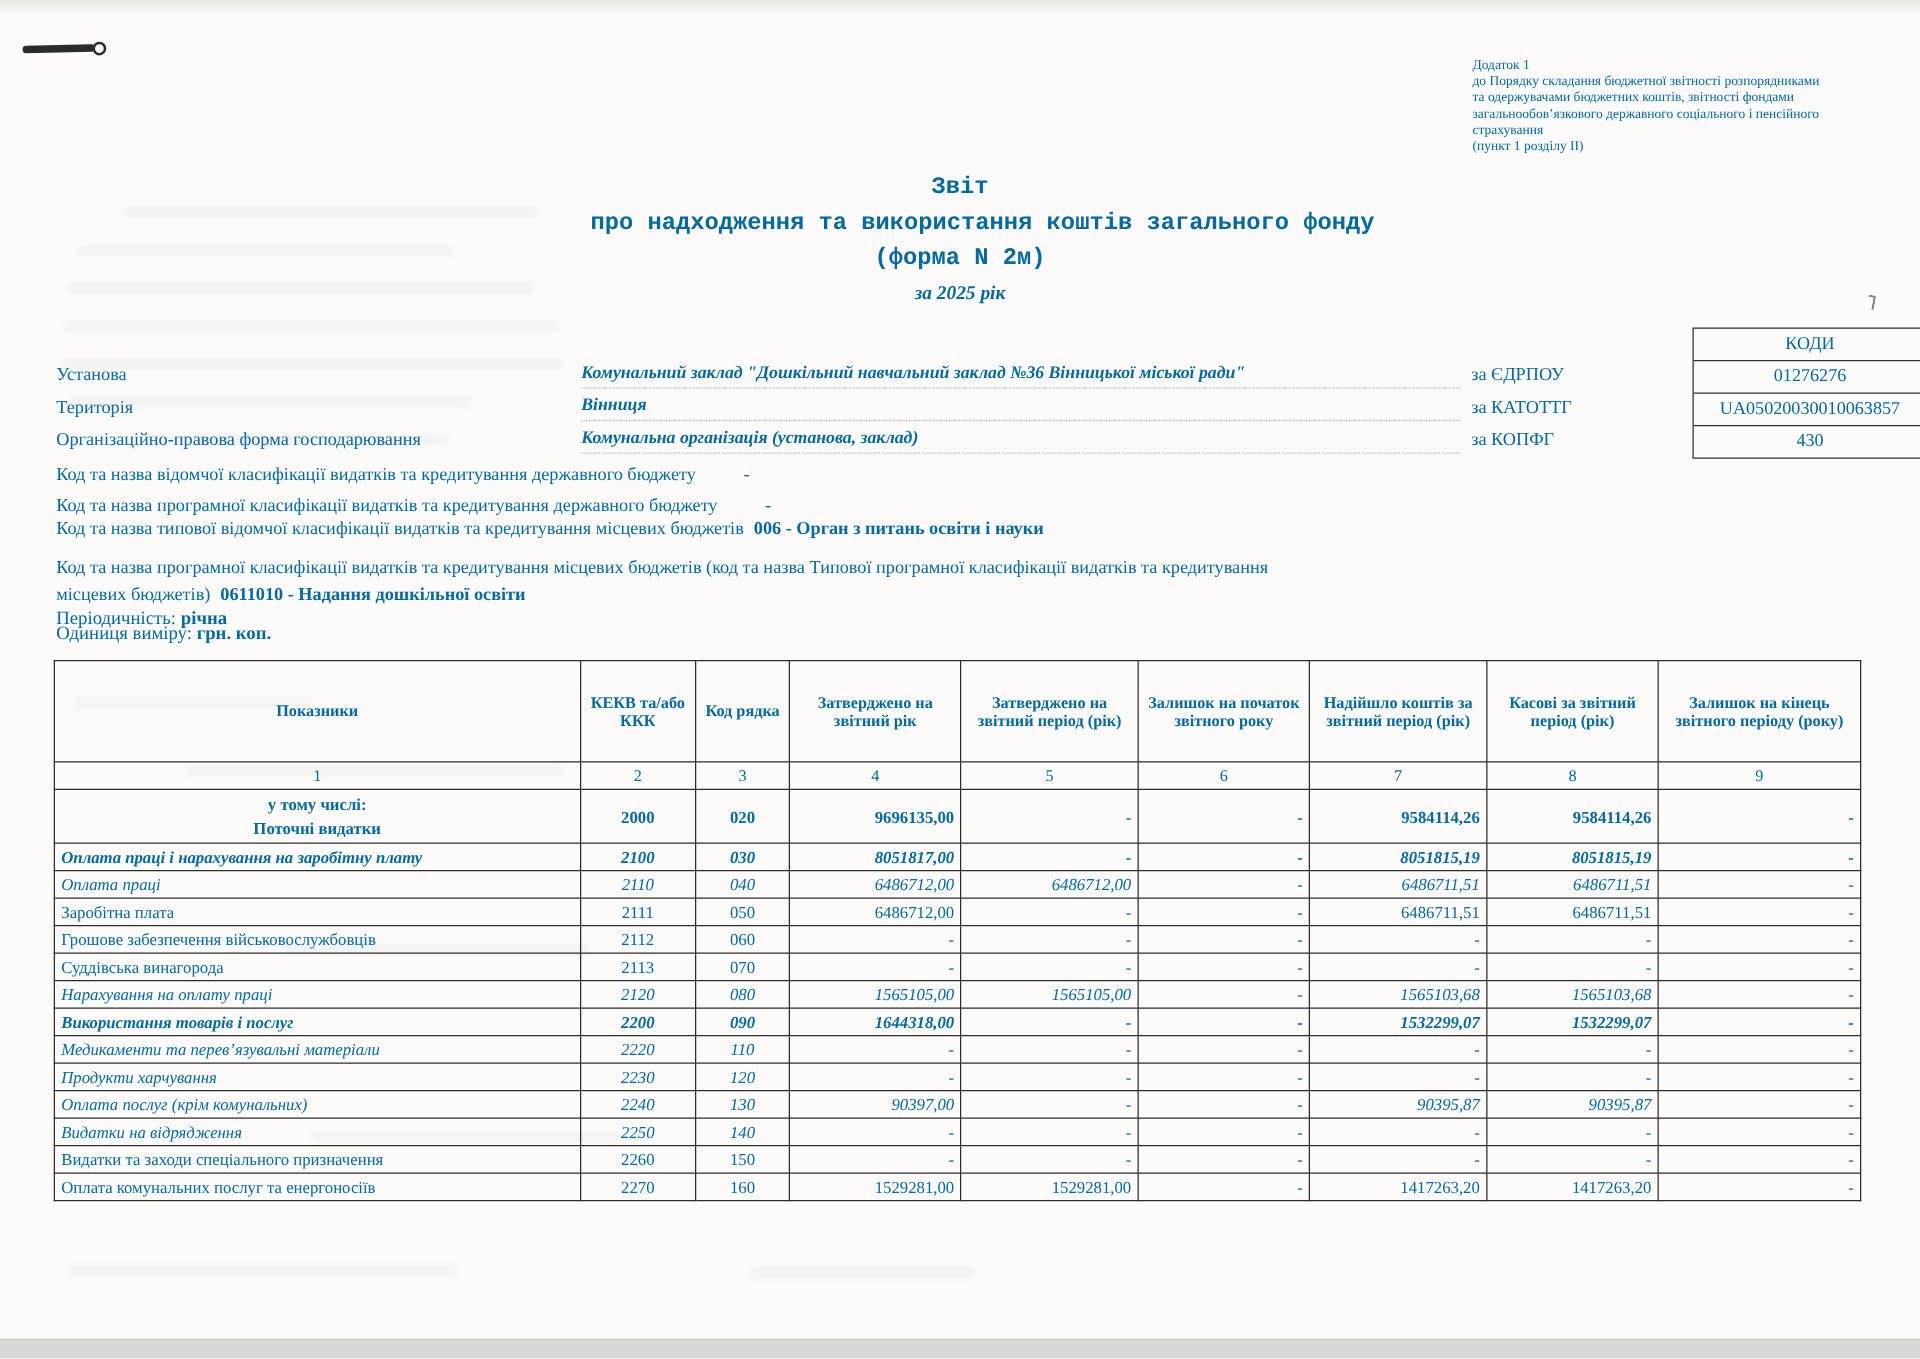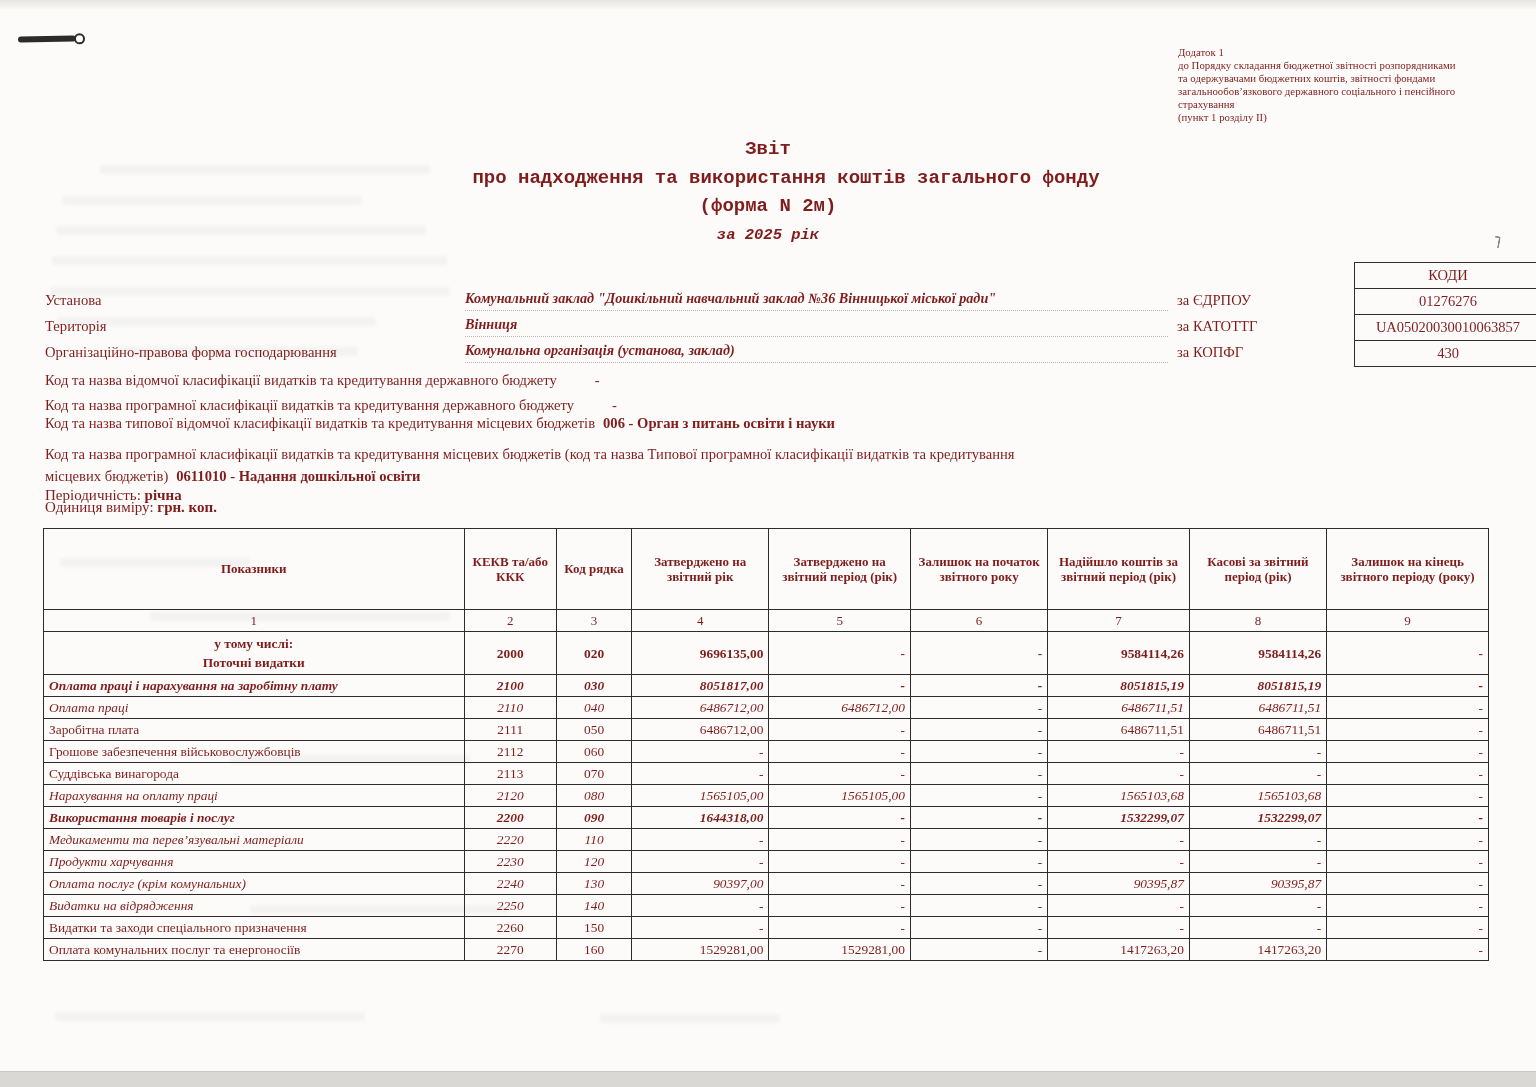--- a/index.html
+++ b/index.html
@@ -1,20 +1,20 @@
 <!DOCTYPE html>
 <html><head>
 <meta charset="utf-8">
 <style>
   html,body { margin:0; padding:0; background:#ffffff; }
   .page {
     position:relative; width:1536px; height:1087px;
     background:#fcfbf9; overflow:hidden;
     font-family:"Liberation Serif","DejaVu Serif",serif;
-    color:#7f1d1d;
+    color:#0369a1;
   }
   
   .edge-top { position:absolute; top:0; left:0; right:0; height:9px;
     background:linear-gradient(#e7e6e3,#f8f7f4); }
   .edge-bottom { position:absolute; bottom:0; left:0; right:0; height:15px;
     background:#d9d8d4; border-top:1px solid #c9c8c4; }
   .pen-mark { position:absolute; left:18px; top:36px; width:58px; height:6px;
     background:#2b2b2b; border-radius:3px; transform:rotate(-1.2deg); }
   .pen-mark::after { content:""; position:absolute; right:-9px; top:-2px;
     width:7px; height:7px; border:2px solid #2b2b2b; border-radius:50%; }
@@ -23,21 +23,21 @@
     border-radius:2px; transform:rotate(10deg); opacity:.8; }
   .bleed { position:absolute; height:9px; background:#59607a; opacity:.05;
     filter:blur(1.6px); border-radius:3px; }
 
   .appendix { position:absolute; left:1178px; top:46px; width:330px;
     font-size:10.8px; line-height:12.9px; }
 
   .title-block { position:absolute; top:137px; left:0; width:100%; text-align:center; }
   .title-1,.title-2,.title-3 { font-size:19px; font-weight:bold; line-height:24px;font-family:Liberation Mono, monospace; }
   .title-2 { margin-top:5px;padding-left:36px; } .title-3 { margin-top:4px; }
-  .title-4 { font-size:15.5px; font-weight:bold; font-style:italic; margin-top:8px;font-family:Liberation Mono, monospace; }
+  .title-4 { font-size:15.5px; font-weight:bold; font-style:italic; margin-top:8px; }
 
   .info-row { position:absolute; left:45px; width:1450px; height:24px; font-size:14.6px; }
   .info-label { display:inline-block; }
   .info-value { position:absolute; left:420px; top:-2px; width:703px;
     font-weight:bold; font-style:italic; font-size:14.2px; white-space:nowrap;
     border-bottom:1px dotted #b7b5b0; padding-bottom:3px; }
   .info-code { position:absolute; left:1132px; top:0; }
 
   .class-line { position:absolute; left:45px; font-size:14.6px; line-height:22px; }
   .class-dash { margin-left:38px; }

